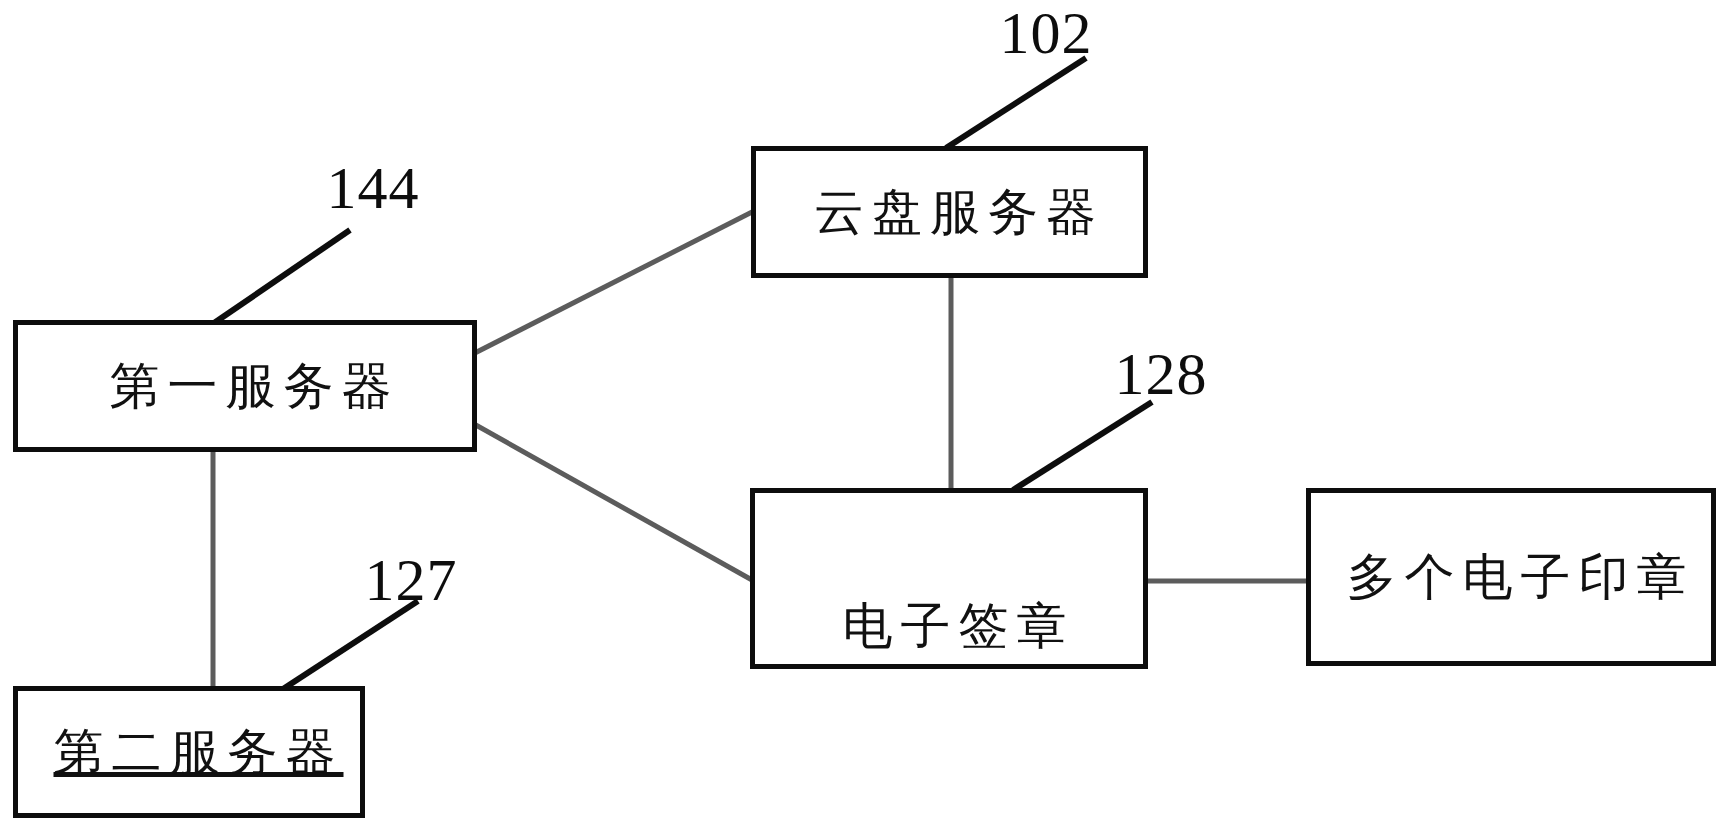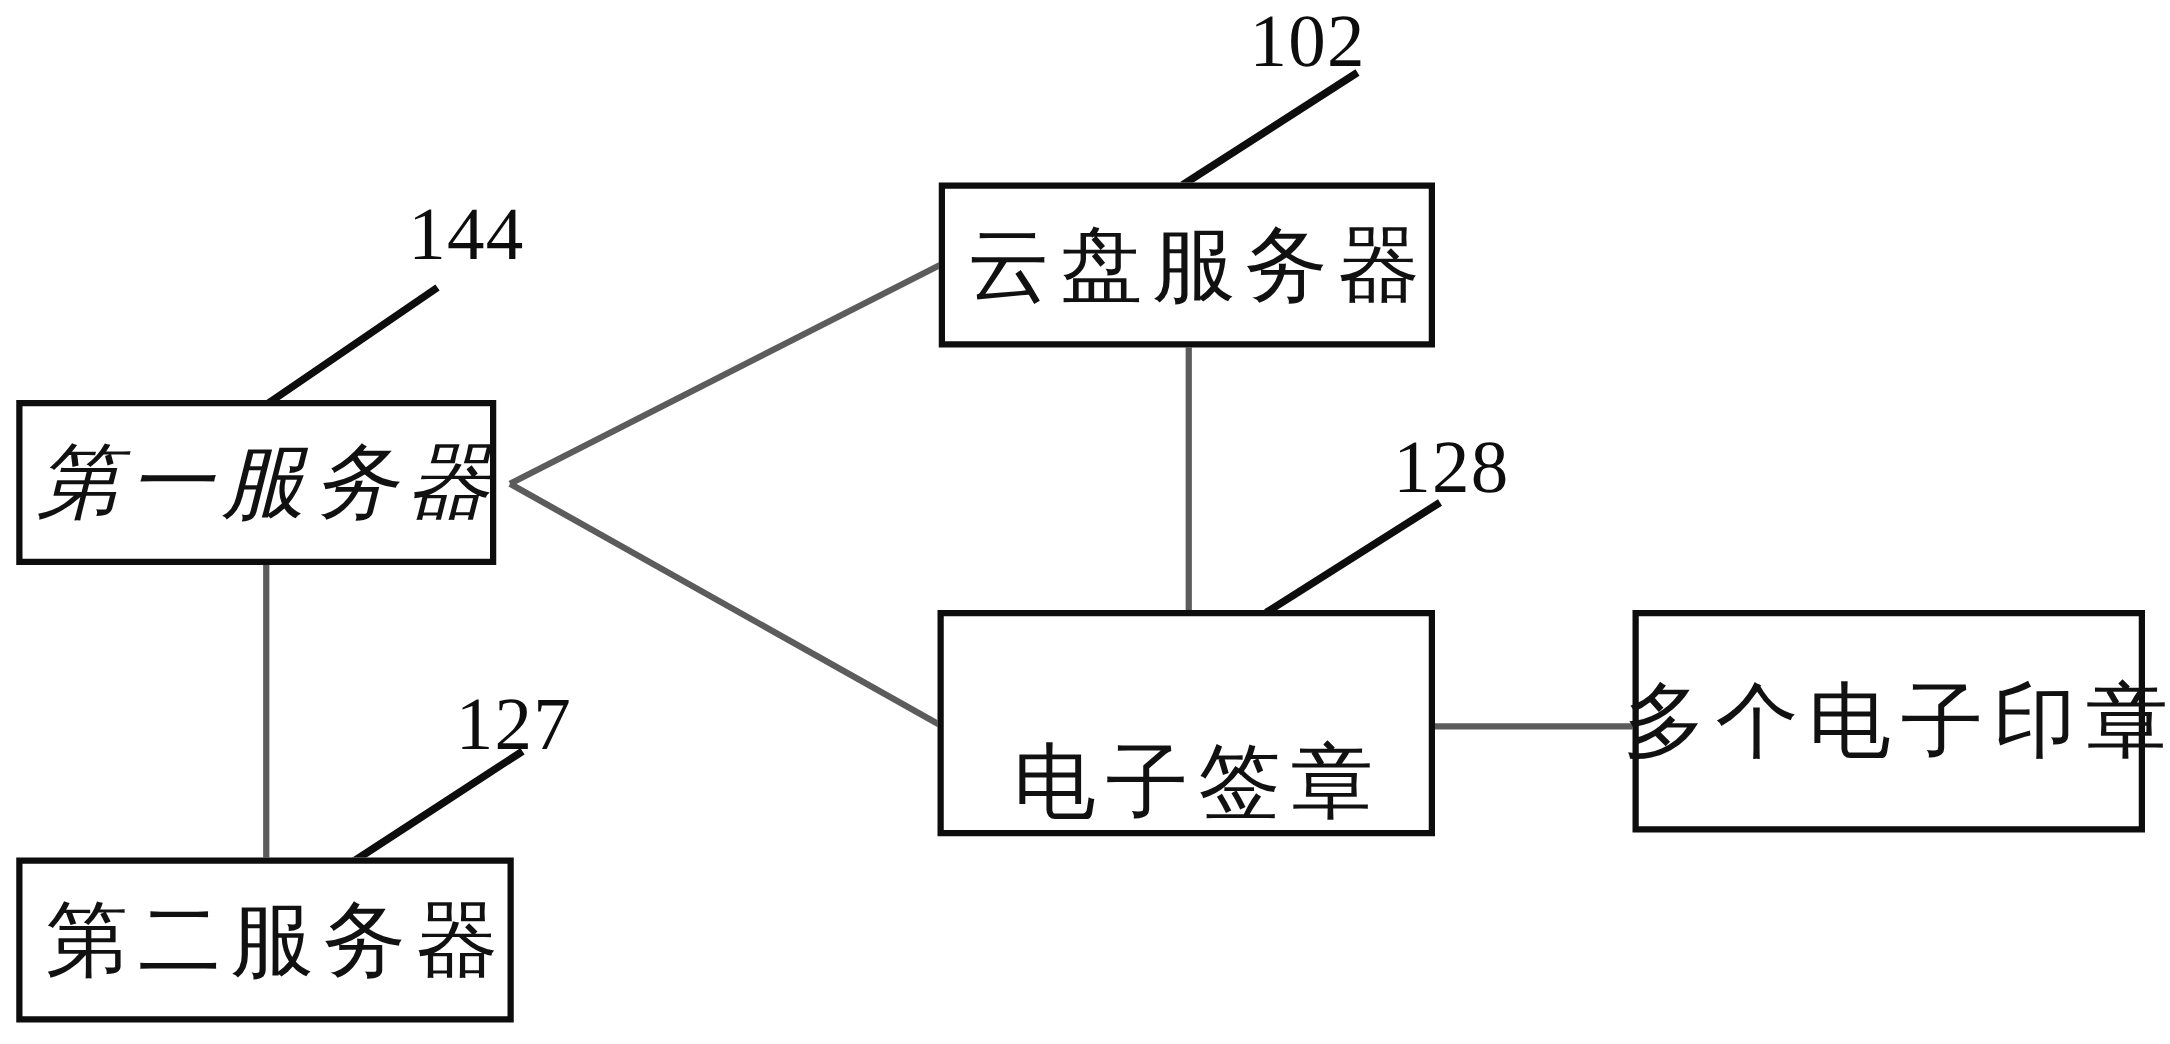--- a/index.html
+++ b/index.html
@@ -25,33 +25,33 @@
   .node {
     position: absolute;
     box-sizing: border-box;
     border: 5px solid #0d0d0d;
     background: #ffffff;
     display: flex;
     flex-direction: column;
     justify-content: center;
     align-items: center;
     color: #111111;
-    font-size: 66px;
+    font-size: 50px;
     letter-spacing: 8px;
     line-height: 76px;
     text-align: center;
     white-space: nowrap;
     padding-left: 19px;
   }
   .node span { display: block; }
   .node-cloud  { left: 751px;  top: 146px; width: 397px; height: 132px; }
-  .node-first  { left: 13px;   top: 320px; width: 384px; height: 132px; font-style: italic; }
+  .node-first  { left: 13px;   top: 320px; width: 464px; height: 132px; }
   .node-esign  { left: 750px;  top: 488px; width: 398px; height: 181px; justify-content: flex-end; }
   .node-seal   { left: 1306px; top: 488px; width: 410px; height: 178px; }
-  .node-second { left: 13px;   top: 686px; width: 398px; height: 132px; }
+  .node-second { left: 13px;   top: 686px; width: 352px; height: 132px; text-decoration: underline; }
   .ref {
     position: absolute;
     transform: translate(-50%, -50%);
     font-family: "Liberation Serif", serif;
     font-size: 60px;
     color: #0d0d0d;
     letter-spacing: 1px;
     white-space: nowrap;
   }
   .ref-101 { left: 373px;  top: 188px; }

